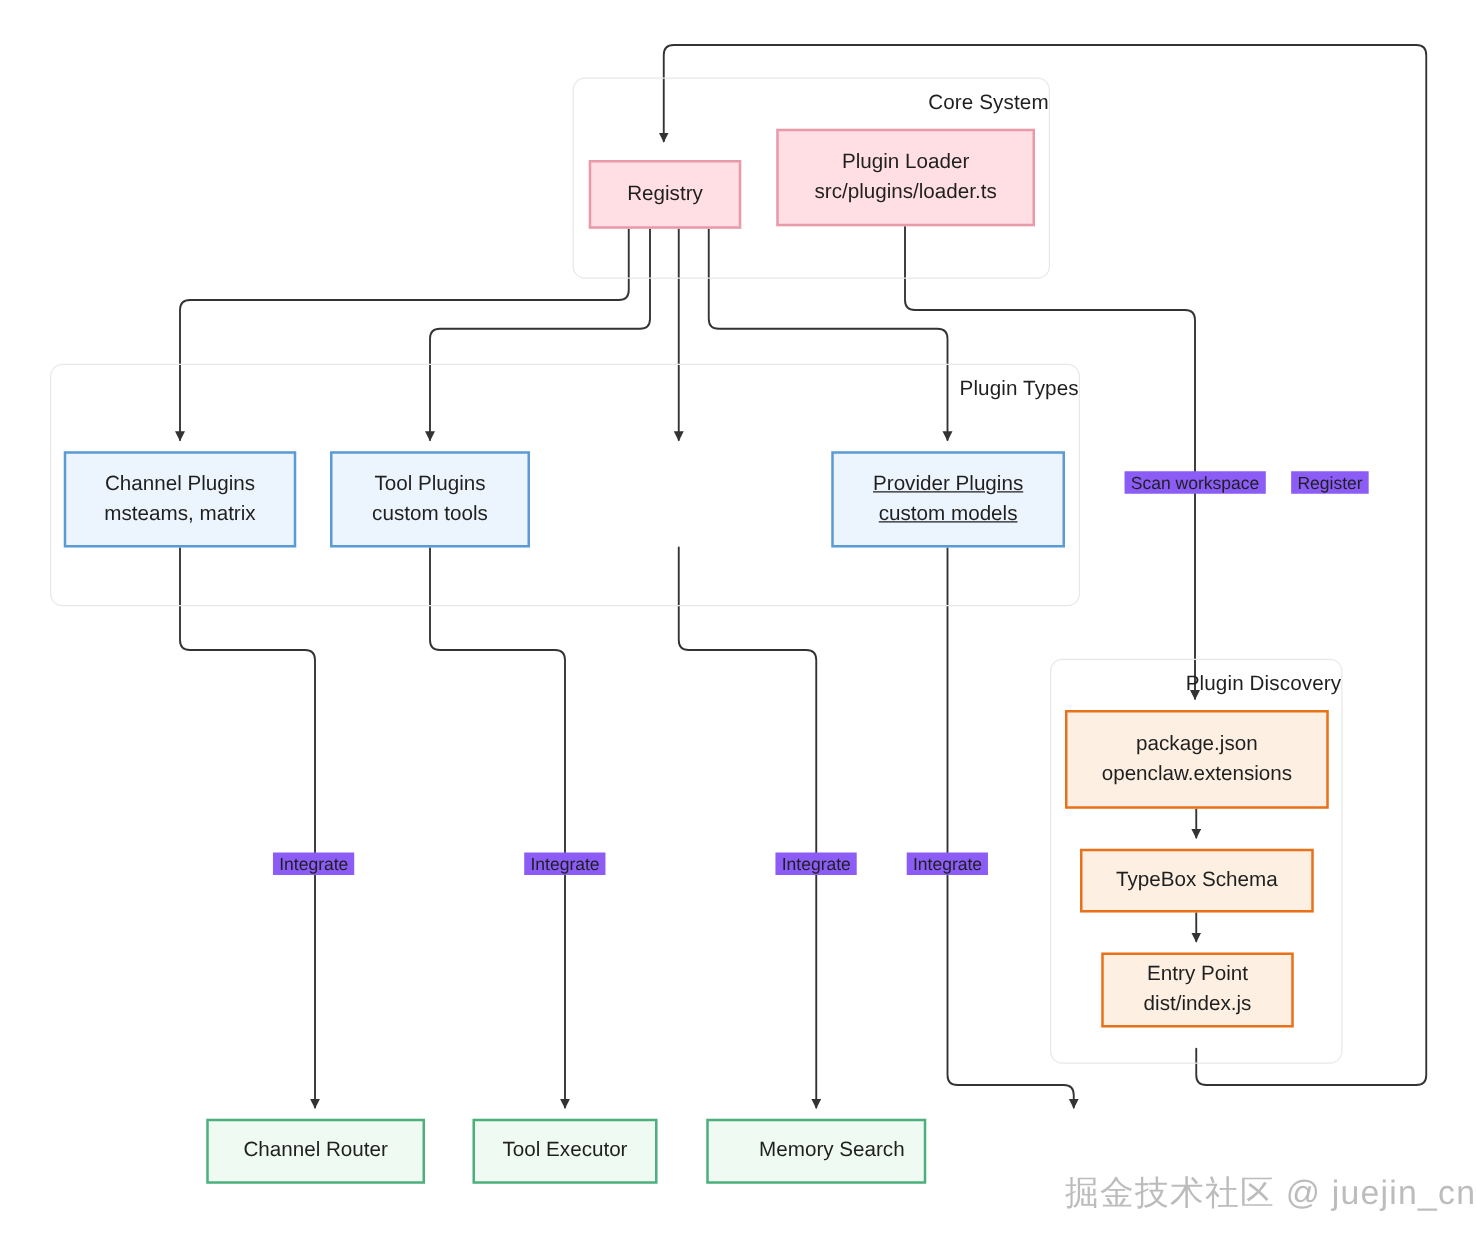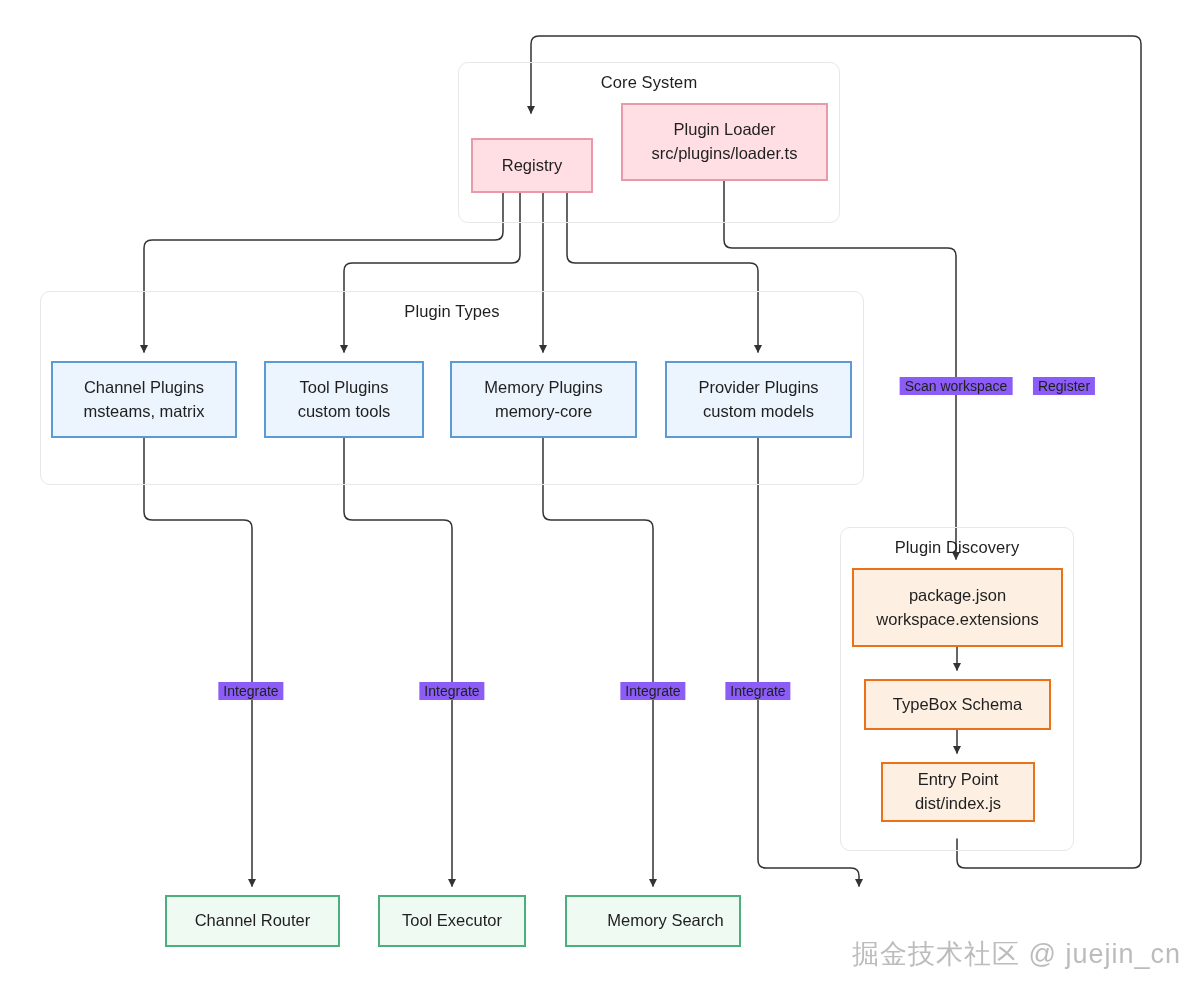--- a/index.html
+++ b/index.html
@@ -32,21 +32,21 @@
     border: 1px solid #e8e8e8;
     border-radius: 10px;
     background: transparent;
     box-sizing: border-box;
   }
   .cluster-label {
     position: absolute;
     top: 10px;
     left: 0;
     width: 100%;
-    text-align: center;
+    text-align: right;
     font-size: 16.5px;
     color: #1f1f1f;
     letter-spacing: 0.1px;
   }
   .node {
     position: absolute;
     box-sizing: border-box;
     border-width: 2px;
     border-style: solid;
     display: flex;
@@ -125,52 +125,48 @@
   <div class="cluster" style="left:458px;top:62px;width:382px;height:161px;">
     <div class="cluster-label">Core System</div>
   </div>
   <div class="cluster" style="left:40px;top:291px;width:824px;height:194px;">
     <div class="cluster-label">Plugin Types</div>
   </div>
   <div class="cluster" style="left:840px;top:527px;width:234px;height:324px;">
     <div class="cluster-label">Plugin Discovery</div>
   </div>
 
-  <div class="node node-pink" style="left:471px;top:138px;width:122px;height:55px;">
+  <div class="node node-pink" style="left:471px;top:128px;width:122px;height:55px;">
     <span>Registry</span>
   </div>
 
   <div class="node node-pink" style="left:621px;top:103px;width:207px;height:78px;">
     <span>Plugin Loader</span>
     <span class="line2">src/plugins/loader.ts</span>
   </div>
 
   <div class="node node-blue" style="left:51px;top:361px;width:186px;height:77px;">
     <span>Channel Plugins</span>
     <span class="line2">msteams, matrix</span>
   </div>
 
   <div class="node node-blue" style="left:264px;top:361px;width:160px;height:77px;">
     <span>Tool Plugins</span>
     <span class="line2">custom tools</span>
   </div>
 
-  <div class="node node-blue" style="left:450px;top:361px;width:187px;height:77px;">
-    <span>Memory Plugins</span>
-    <span class="line2">memory-core</span>
-  </div>
 
-  <div class="node node-blue" style="left:665px;top:361px;width:187px;height:77px;">
+  <div class="node node-blue" style="left:665px;top:361px;width:187px;height:77px;text-decoration:underline;">
     <span>Provider Plugins</span>
     <span class="line2">custom models</span>
   </div>
 
   <div class="node node-orange" style="left:852px;top:568px;width:211px;height:79px;">
     <span>package.json</span>
-    <span class="line2">workspace.extensions</span>
+    <span class="line2">openclaw.extensions</span>
   </div>
 
   <div class="node node-orange" style="left:864px;top:679px;width:187px;height:51px;">
     <span>TypeBox Schema</span>
   </div>
 
   <div class="node node-orange" style="left:881px;top:762px;width:154px;height:60px;">
     <span>Entry Point</span>
     <span class="line2">dist/index.js</span>
   </div>

